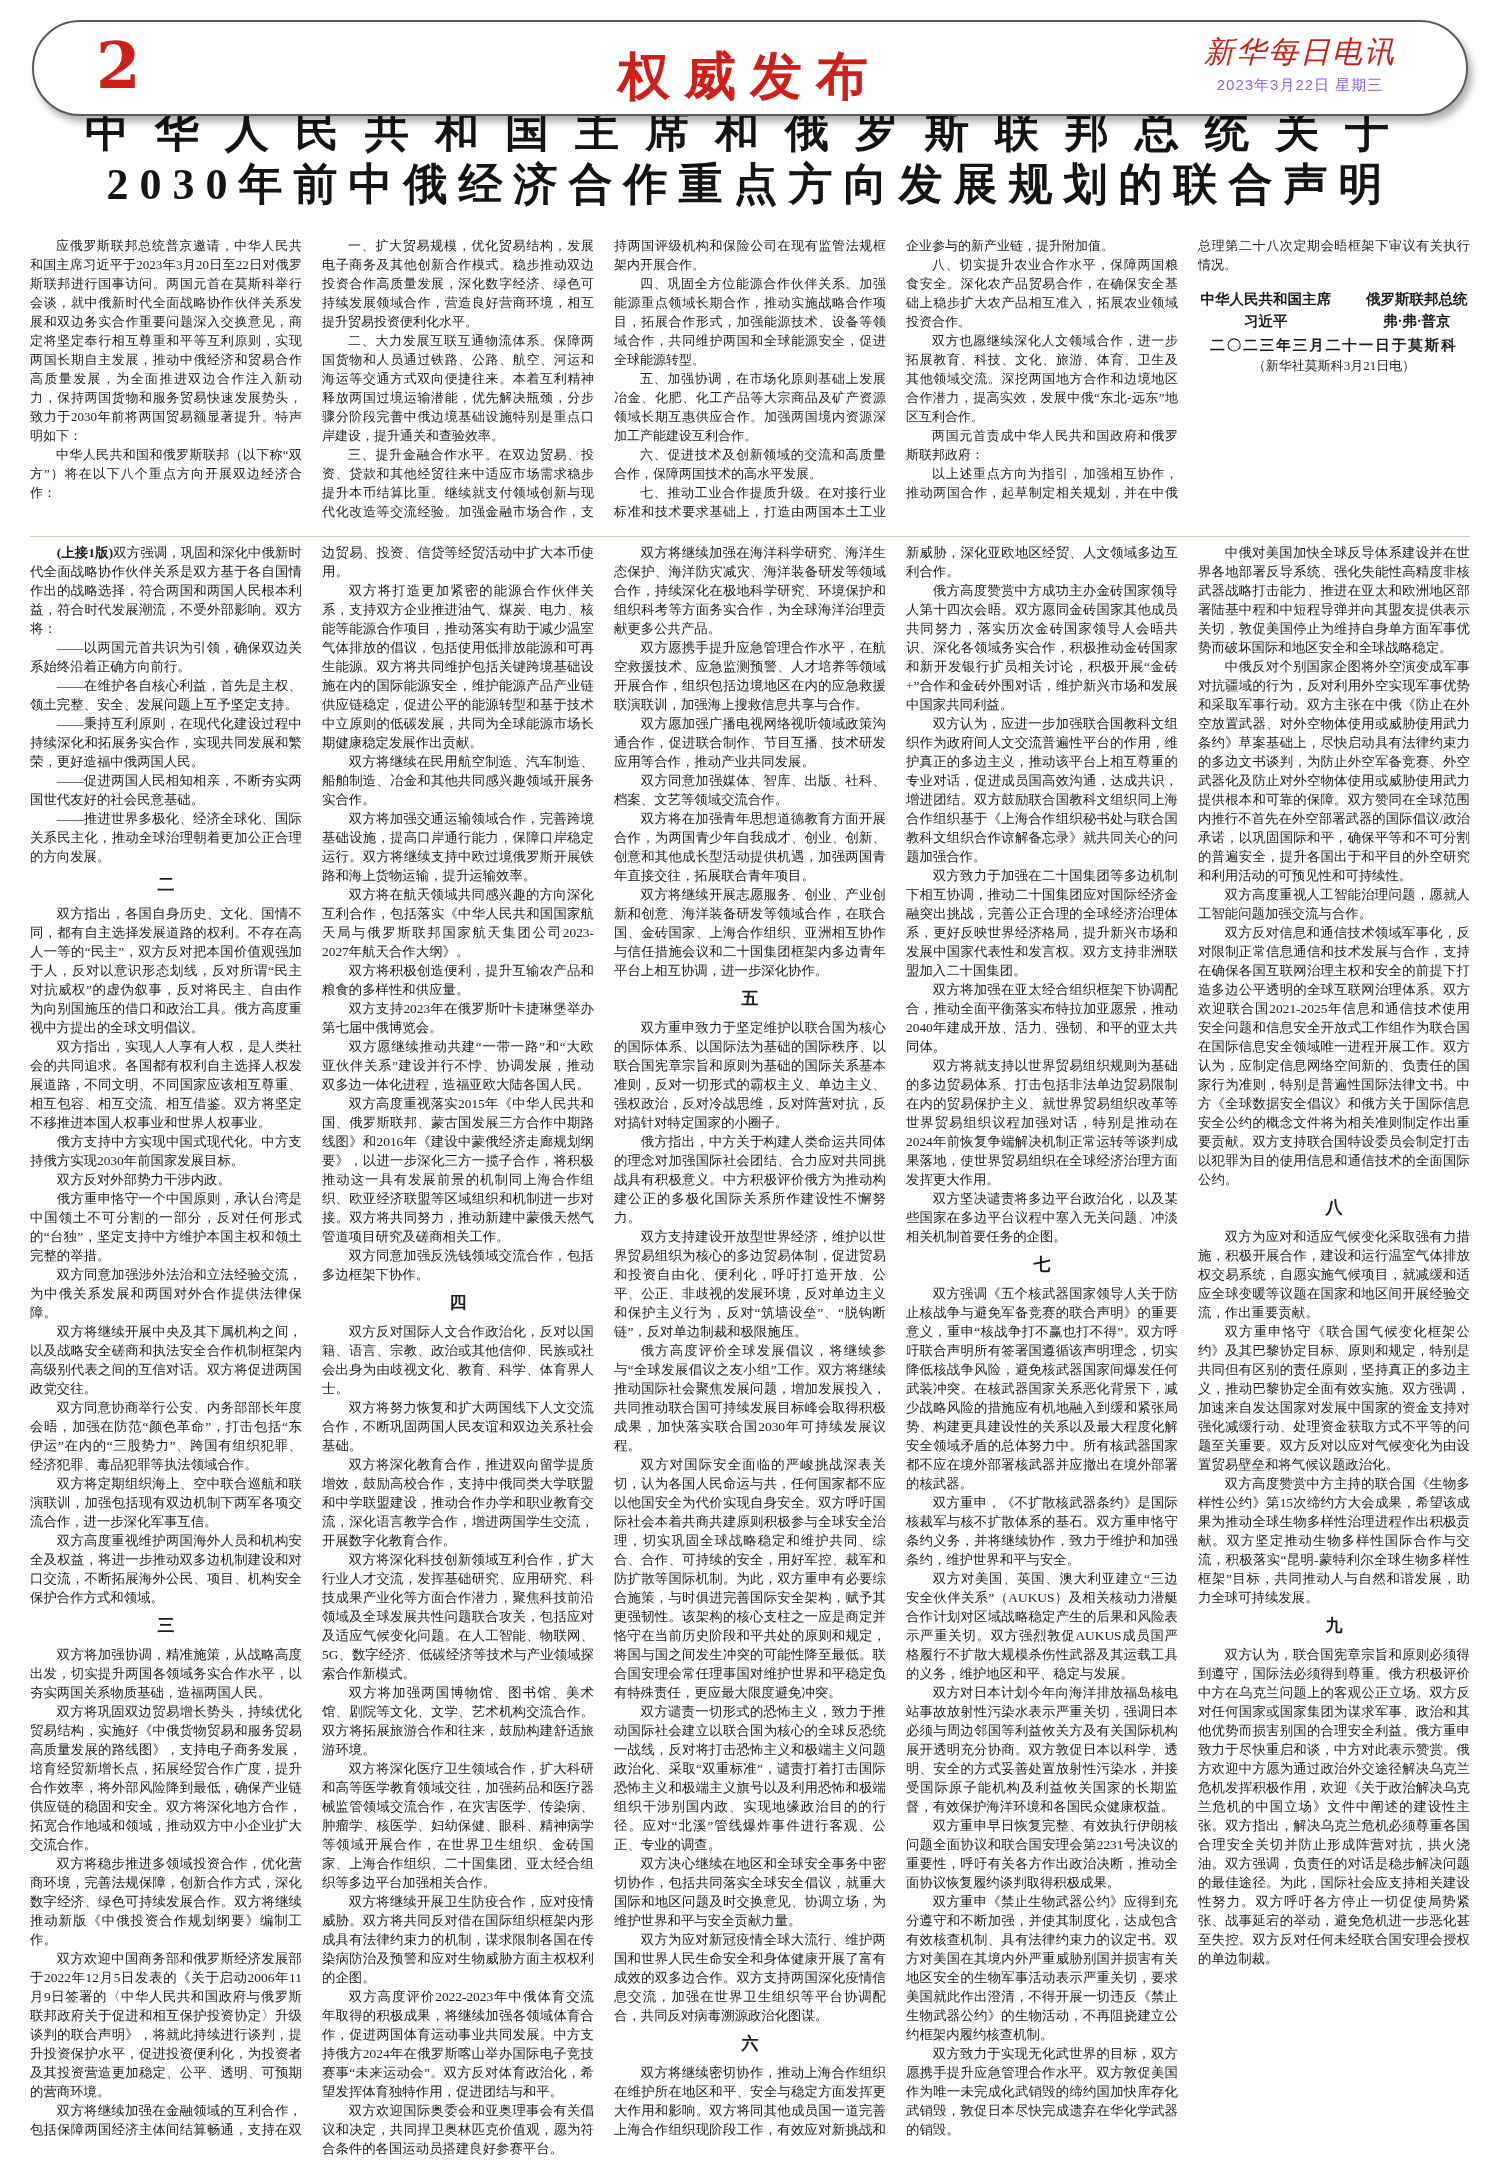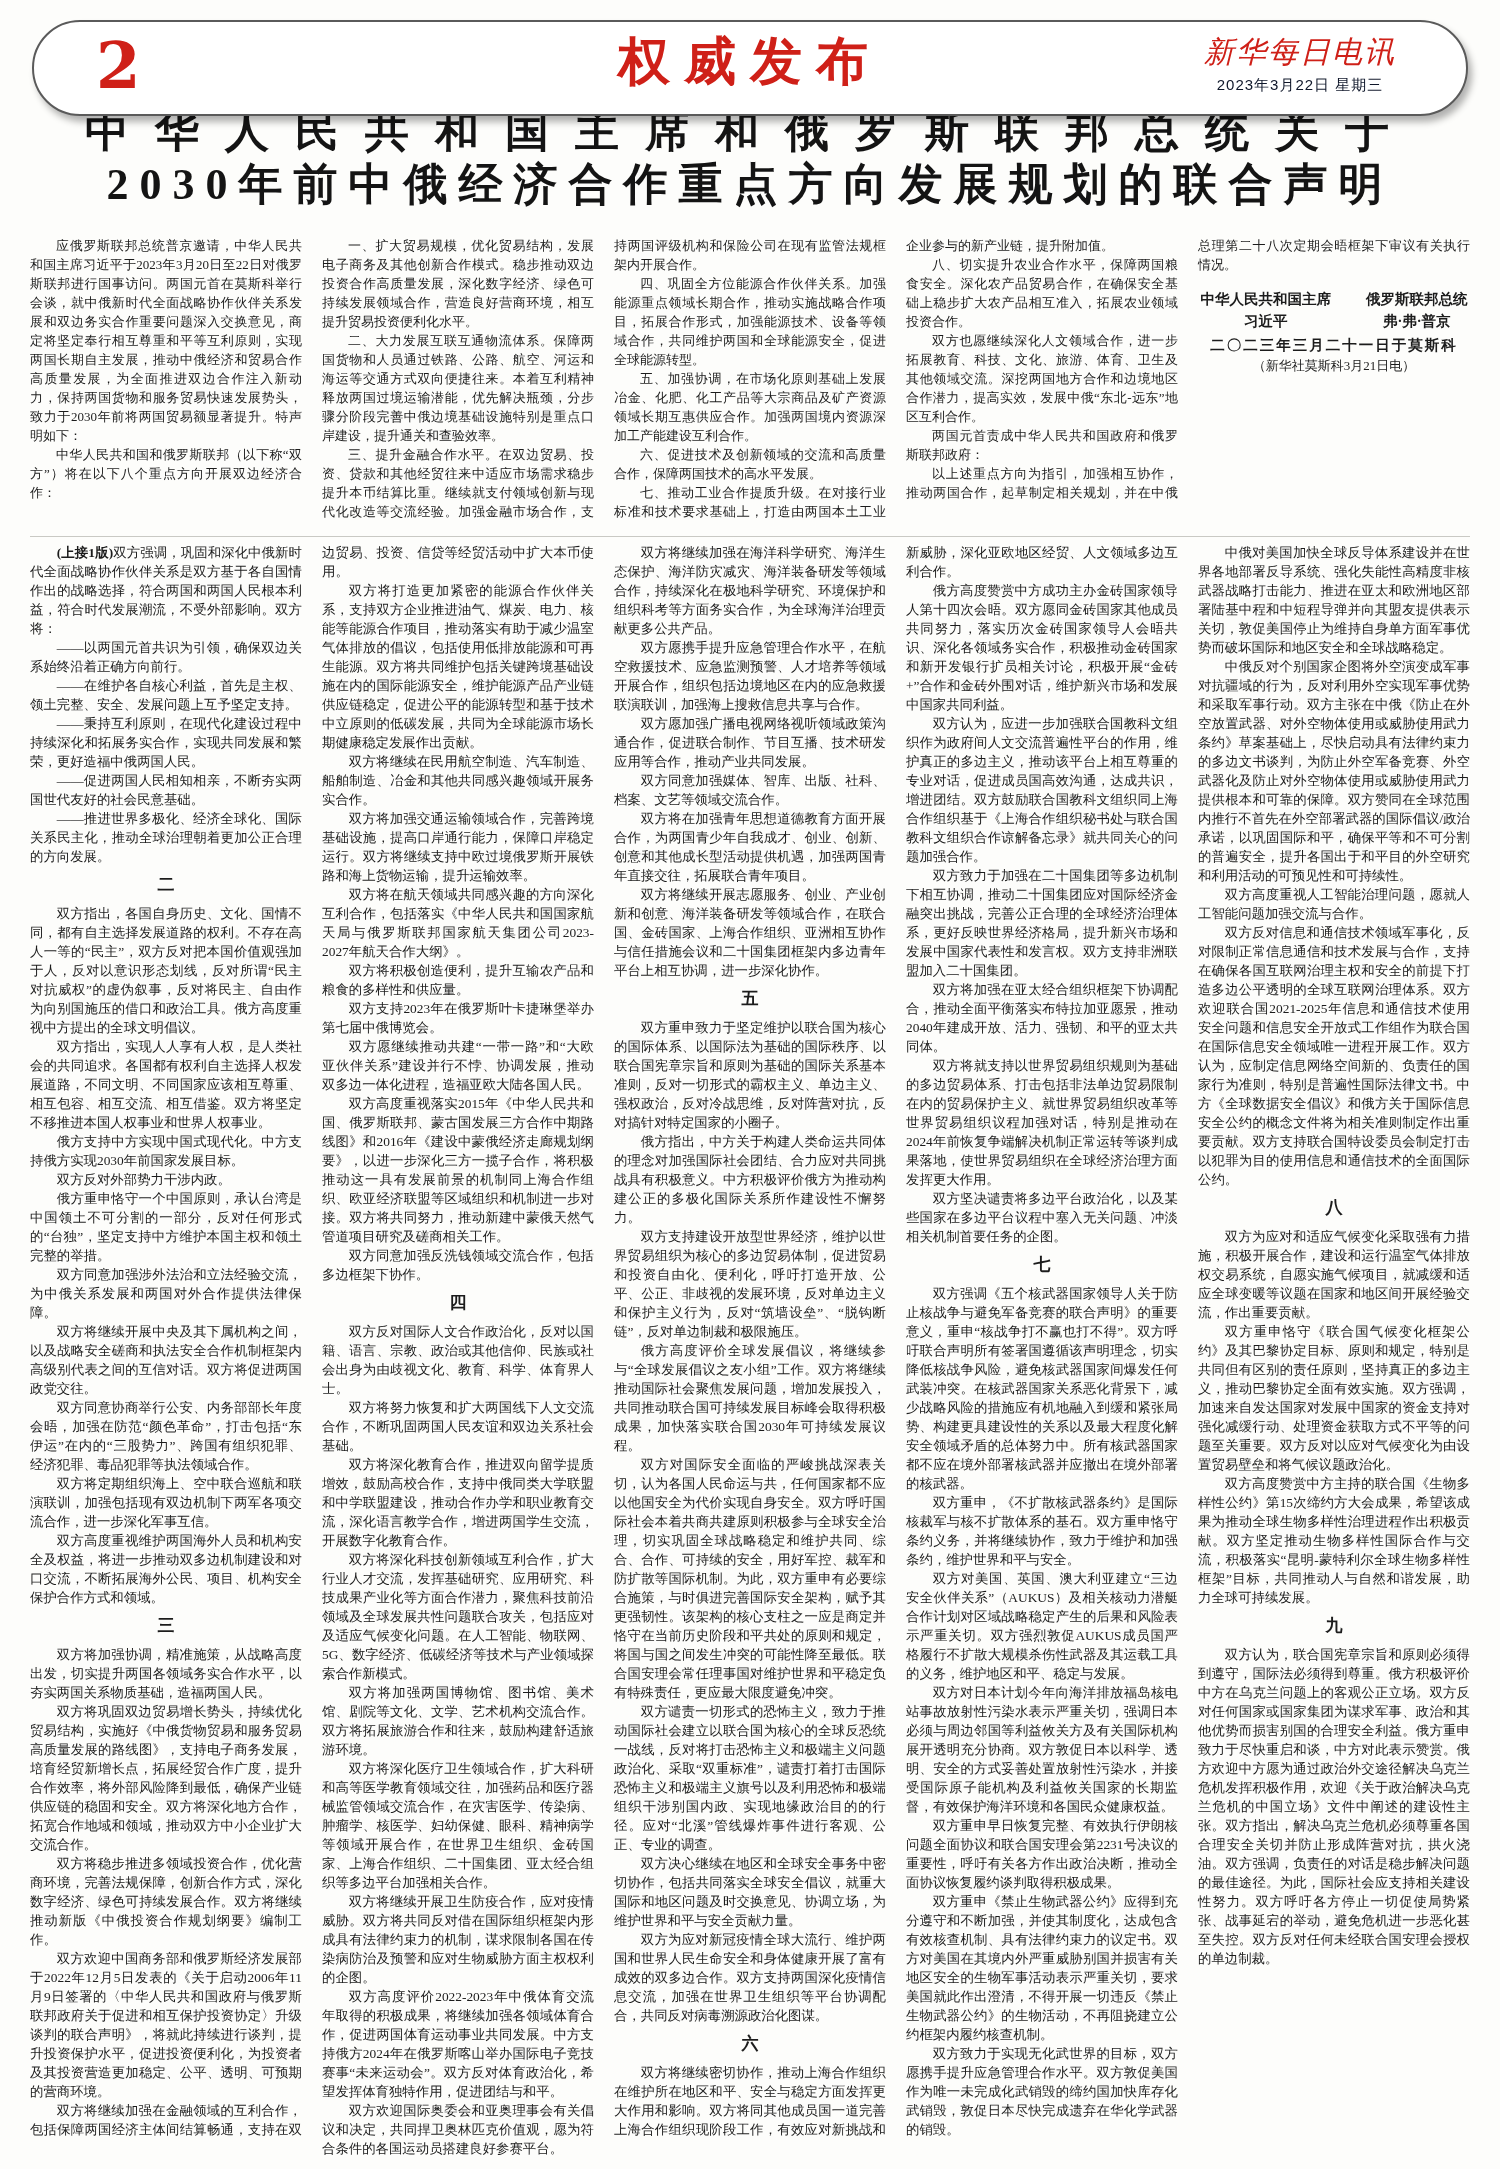--- a/index.html
+++ b/index.html
@@ -13,29 +13,29 @@
   .header-pill{
     position:absolute;left:32px;right:32px;top:20px;height:92px;
     border:2px solid #5a5a5a;border-radius:52px;background:#fff;
     box-shadow:4px 6px 7px rgba(0,0,0,.30);
   }
   .page-num{
     position:absolute;left:62px;top:6px;font-size:64px;font-weight:bold;
     color:var(--accent);font-family:"DejaVu Serif",serif;
   }
   .section-title{
-    position:absolute;left:0;right:0;top:5px;text-align:center;
+    position:absolute;left:0;right:0;top:20px;text-align:center;
     font-size:52px;font-weight:bold;color:var(--accent);letter-spacing:14px;
   }
   .mast-block{position:absolute;right:70px;top:12px;text-align:center;}
   .masthead{
     font-size:30px;font-weight:normal;font-style:italic;color:var(--accent);
     letter-spacing:2px;line-height:36px;
   }
-  .issue-date{font-size:15px;color:#0f172a;letter-spacing:1px;margin-top:6px;
+  .issue-date{font-size:15px;color:#8b5cf6;letter-spacing:1px;margin-top:6px;
     font-family:"Liberation Sans","DejaVu Sans",sans-serif;}
   
   .headline{margin-top:108px;text-align:center;font-weight:bold;color:#141414;}
   .headline .l1{font-size:44px;line-height:48px;letter-spacing:26px;white-space:nowrap;}
   .headline .l2{font-size:44px;line-height:50px;letter-spacing:11px;white-space:nowrap;margin-top:4px;}
   
   .cols{
     margin:0 30px;text-align:justify;
     column-gap:20px;column-count:5;column-fill:auto;overflow:hidden;
   }

